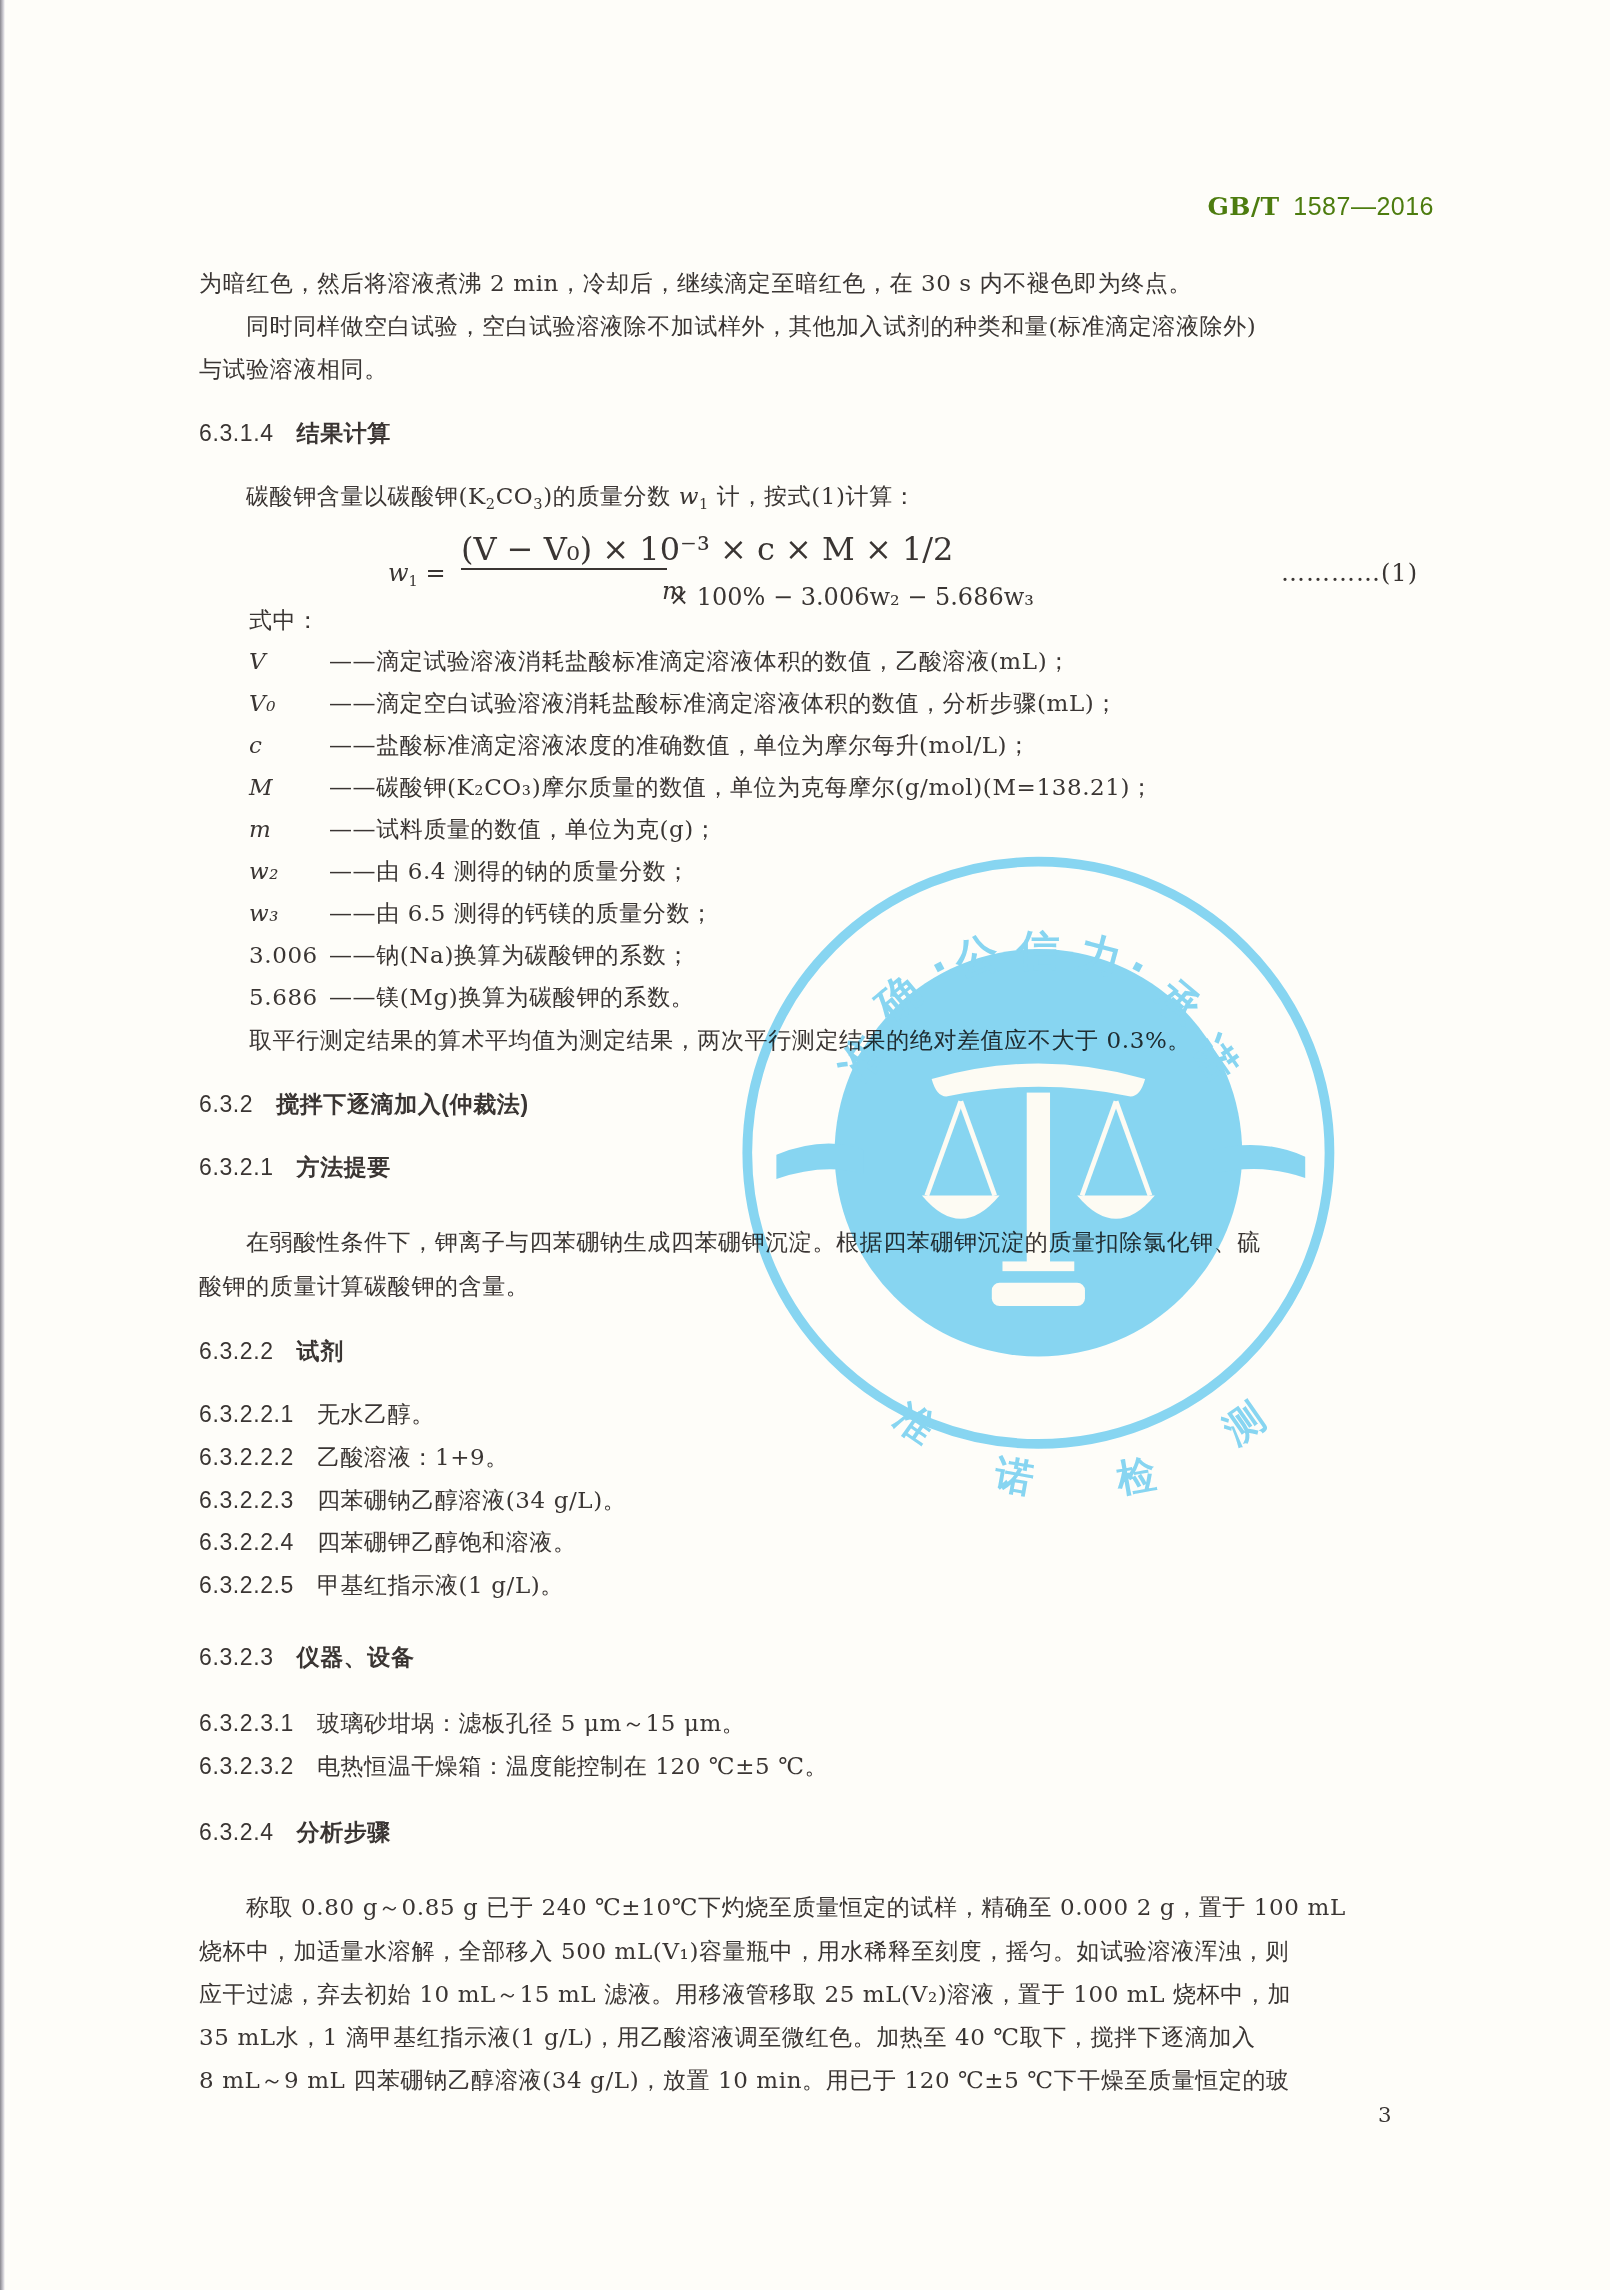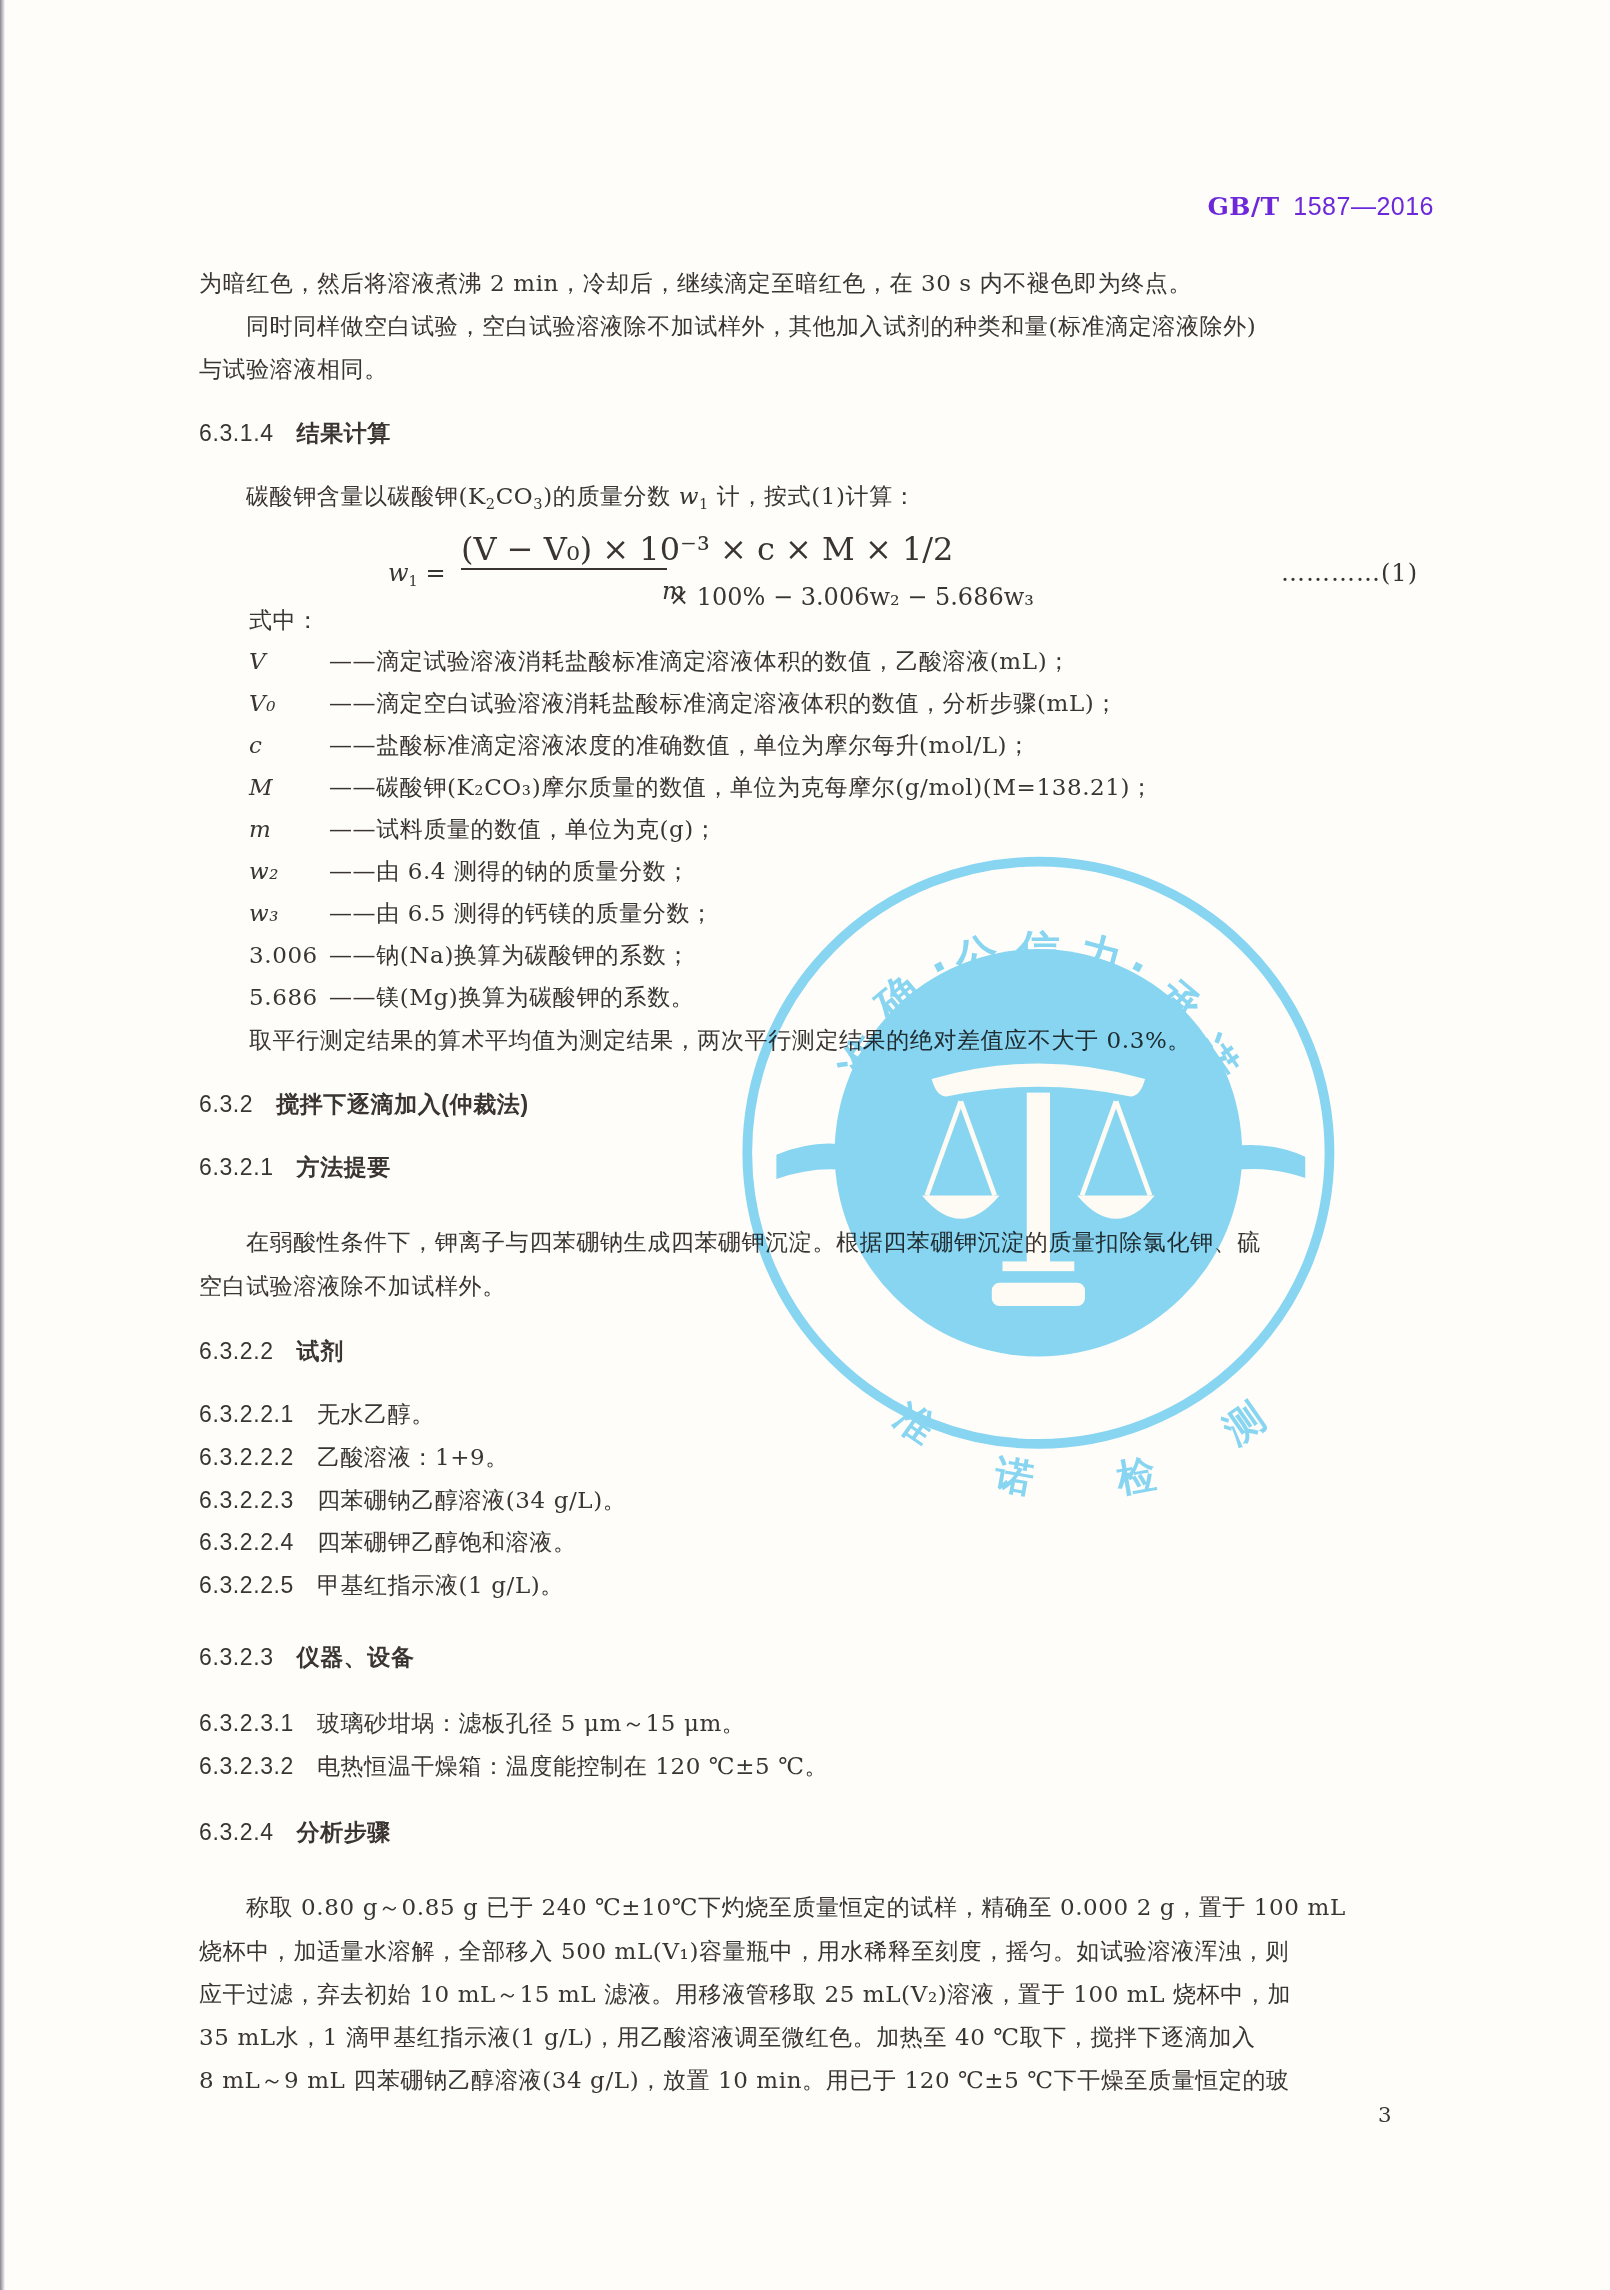--- a/index.html
+++ b/index.html
@@ -8,21 +8,21 @@
     background: #fefdf9;
     color: #3a3533;
     font-family: "DejaVu Serif", "Liberation Serif", serif;
   }
   .page-edge {
     position: absolute; left: 0; top: 0; width: 4.9px; height: 2290px;
     background: linear-gradient(to right, #8a8890, #d8d6dc 70%, rgba(255,255,255,0));
   }
   .header {
     position: absolute; right: 177px; top: 192px;
-    font-size: 25px; letter-spacing: 0.5px; color: #6d28d9;
+    font-size: 25px; letter-spacing: 0.5px; color: #4d7c0f;
   }
   .header .gb { font-family: "DejaVu Serif", serif; font-weight: bold; }
   .header .num { font-family: "Liberation Sans", sans-serif; margin-left: 13.6px; }
 
   .line {
     position: absolute; left: 199px; font-size: 23px; line-height: 29px; white-space: nowrap;
     letter-spacing: 0.6px;
   }
   .indent { left: 246px; }
   .h {
@@ -103,21 +103,21 @@
 </div>
 <div class="line" style="top:1026px;left:249px">取平行测定结果的算术平均值为测定结果，两次平行测定结果的绝对差值应不大于 0.3%。</div>
 
 <div class="line h" style="top:1090px">
   <span class="num">6.3.2</span><span>搅拌下逐滴加入(仲裁法)</span>
 </div>
 <div class="line h" style="top:1153px">
   <span class="num">6.3.2.1</span><span>方法提要</span>
 </div>
 <div class="line indent" style="top:1228px">在弱酸性条件下，钾离子与四苯硼钠生成四苯硼钾沉淀。根据四苯硼钾沉淀的质量扣除氯化钾、硫</div>
-<div class="line" style="top:1272px">空白试验溶液除不加试样外。</div>
+<div class="line" style="top:1272px">酸钾的质量计算碳酸钾的含量。</div>
 
 <div class="line h" style="top:1337px">
   <span class="num">6.3.2.2</span><span>试剂</span>
 </div>
 <div class="line sub" style="top:1400px"><span class="num">6.3.2.2.1</span><span class="txt">无水乙醇。</span></div>
 <div class="line sub" style="top:1443px"><span class="num">6.3.2.2.2</span><span class="txt">乙酸溶液：1+9。</span></div>
 <div class="line sub" style="top:1486px"><span class="num">6.3.2.2.3</span><span class="txt">四苯硼钠乙醇溶液(34 g/L)。</span></div>
 <div class="line sub" style="top:1528px"><span class="num">6.3.2.2.4</span><span class="txt">四苯硼钾乙醇饱和溶液。</span></div>
 <div class="line sub" style="top:1571px"><span class="num">6.3.2.2.5</span><span class="txt">甲基红指示液(1 g/L)。</span></div>
 

